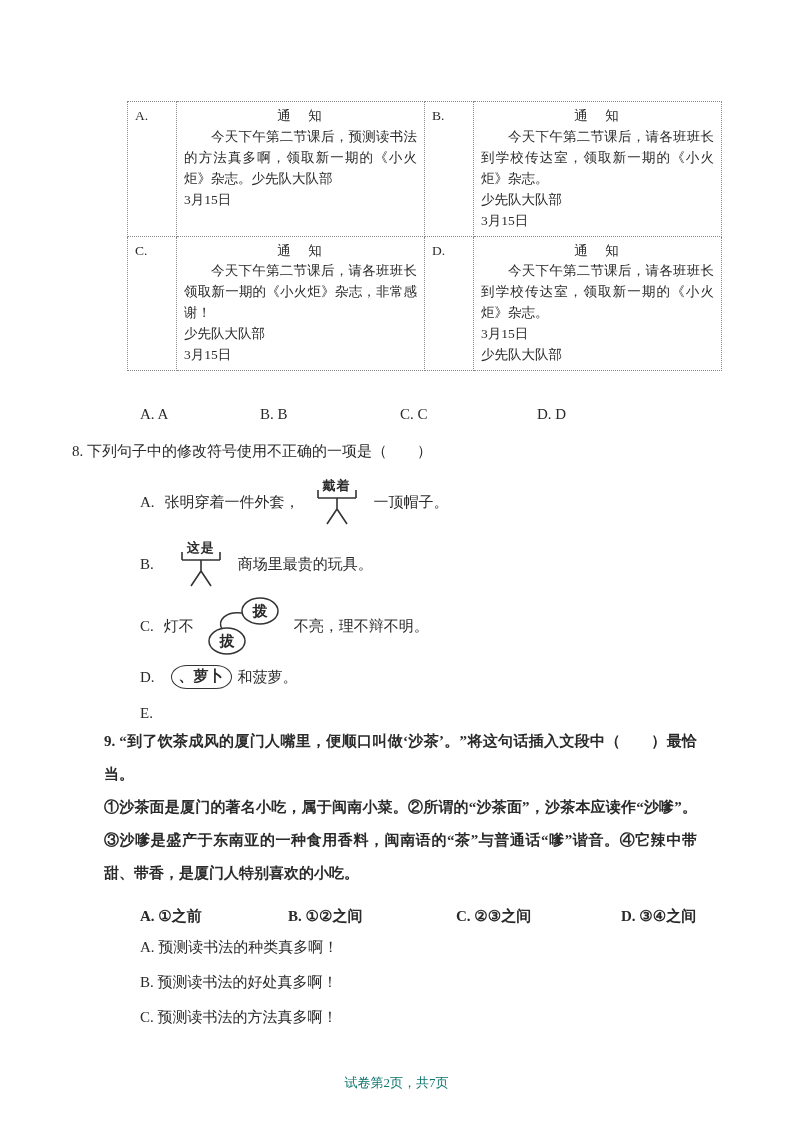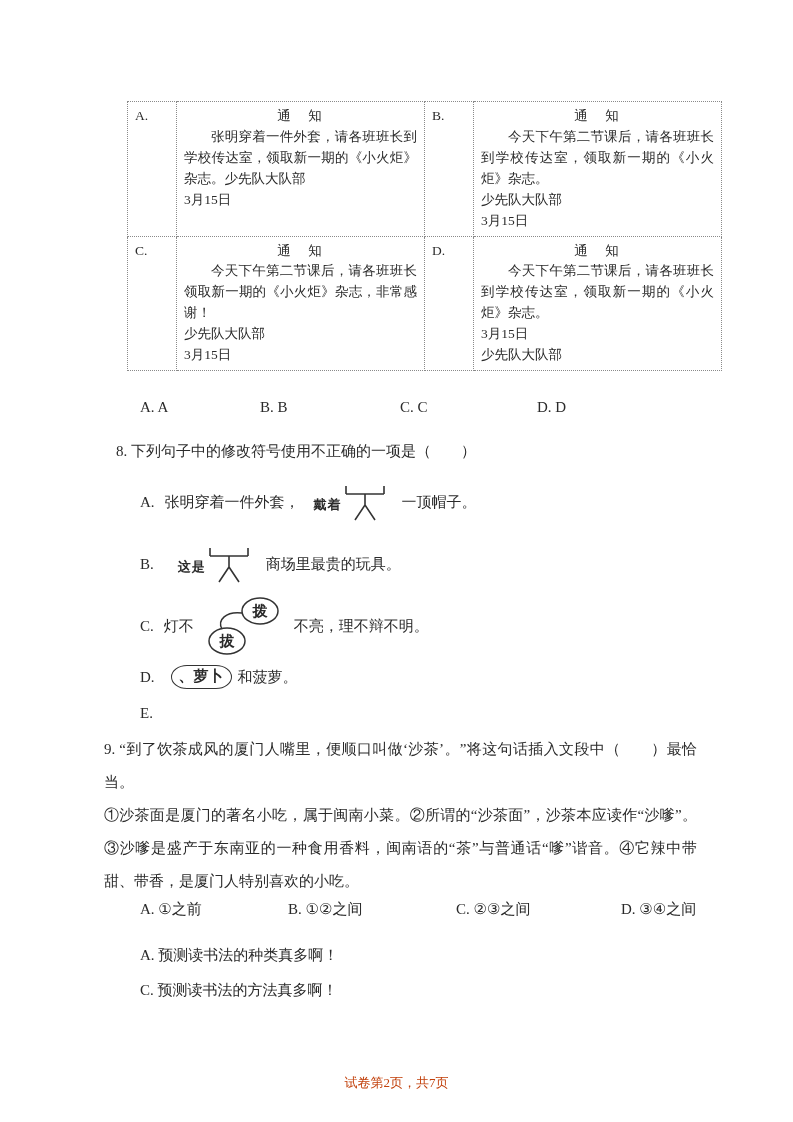--- a/index.html
+++ b/index.html
@@ -29,28 +29,28 @@
   td.lbl{width:34px;padding-left:6px;}
   td.cell{width:233px;}
   .n-title{text-align:center;letter-spacing:2px;}
   .n-body{text-align:justify;text-indent:2em;}
   .n-right{}
   
   .optrow{
     margin-left:140px;
     font-size:15px;
     display:flex;
-    align-items:flex-start;
+    align-items:flex-end;
   }
   .optrow .oc{display:inline-block;}
   .optrow .oc.w1{width:120px;}
   .optrow .oc.w2{width:140px;}
   .optrow .oc.w3{width:137px;}
   .stem{
-    margin-left:116px;
+    margin-left:72px;
     margin-right:96px;
     font-size:15px;
     line-height:1.6;
   }
   .passage{
     margin-left:104px;
     margin-right:96px;
     font-size:15px;
     line-height:2.2;
     text-align:justify;
@@ -65,21 +65,21 @@
   }
   .q8opt .olabel{margin-right:10px;}
   .rowA{margin-top:10px;height:58px;}
   .rowB{margin-top:2px;height:62px;}
   .rowC{margin-top:2px;height:58px;}
   .rowD{margin-top:6px;height:32px;}
   .rowE{margin-top:8px;height:24px;}
   
   .ins-mark{
     display:inline-flex;
-    flex-direction:row;
+    flex-direction:column;
     align-items:center;
     margin:0 14px;
   }
   .ins-word{
     font-size:13px;
     font-weight:bold;
     line-height:1;
     margin-bottom:-5px;
     letter-spacing:1px;
   }
@@ -89,52 +89,52 @@
   
   .del-mark{
     display:inline-block;
     border:1.5px solid #333;
     border-radius:16px / 12px;
     padding:1px 7px 2px 7px;
     font-weight:bold;
     margin:0 6px;
     text-align:center;
   }
-  .q9block{margin-top:8px;}
+  .q9block{font-weight:bold;}
   .q9opts{margin-top:2px;height:34px;gap:28px;}
   .q10stem{margin-top:12px;}
   .q10passage{margin-top:2px;}
   .q10opt{
     margin-left:140px;
     font-size:15px;
     line-height:35px;
   }
   .q10opts{margin-top:4px;}
   .footer{
     position:absolute;
     left:0;right:0;
     bottom:30px;
     text-align:center;
     font-size:13px;
-    color:#c2410c;
+    color:#0f766e;
   }
   svg text{font-family:"Liberation Serif","DejaVu Serif",serif;}
 </style>
 </head>
 <body>
 
 <div class="page">
 
   <table class="notice">
     <tbody>
         <tr>
       <td class="lbl">A.</td>
       <td class="cell">
         <div class="n-title">通　知</div>
-        <div class="n-body">张明穿着一件外套，请各班班长到学校传达室，领取新一期的《小火炬》杂志。少先队大队部</div>
+        <div class="n-body">今天下午第二节课后，预测读书法的方法真多啊，领取新一期的《小火炬》杂志。少先队大队部</div>
         <div class="n-right">3月15日</div>
       </td>
       <td class="lbl">B.</td>
       <td class="cell">
         <div class="n-title">通　知</div>
         <div class="n-body">今天下午第二节课后，请各班班长到学校传达室，领取新一期的《小火炬》杂志。</div>
         <div class="n-right">少先队大队部</div>
         <div class="n-right">3月15日</div>
       </td>
     </tr>
@@ -219,19 +219,20 @@
       <span class="oc w1">A. ①之前</span>
       <span class="oc w2">B. ①②之间</span>
       <span class="oc w3">C. ②③之间</span>
       <span class="oc">D. ③④之间</span>
     </div>
   </div>
 
   <div>
     <div class="q10opts">
       <div class="q10opt">A. 预测读书法的种类真多啊！</div>
+      <div class="q10opt">B. 预测读书法的好处真多啊！</div>
       <div class="q10opt">C. 预测读书法的方法真多啊！</div>
     </div>
   </div>
 
   <div class="footer">试卷第2页，共7页</div>
 
 </div>
 
 </body></html>

